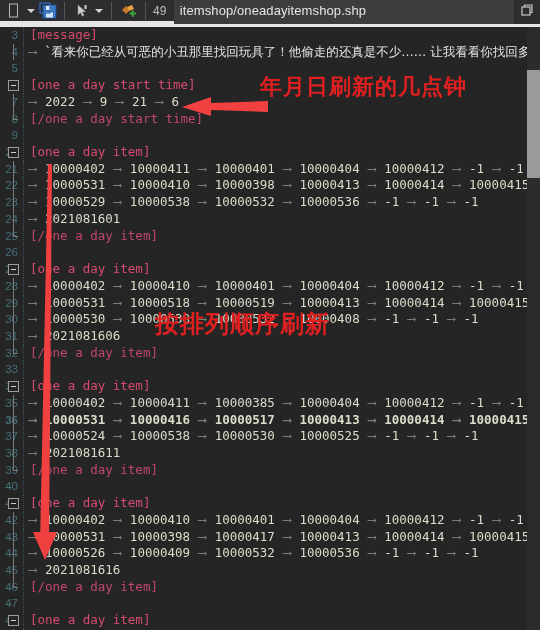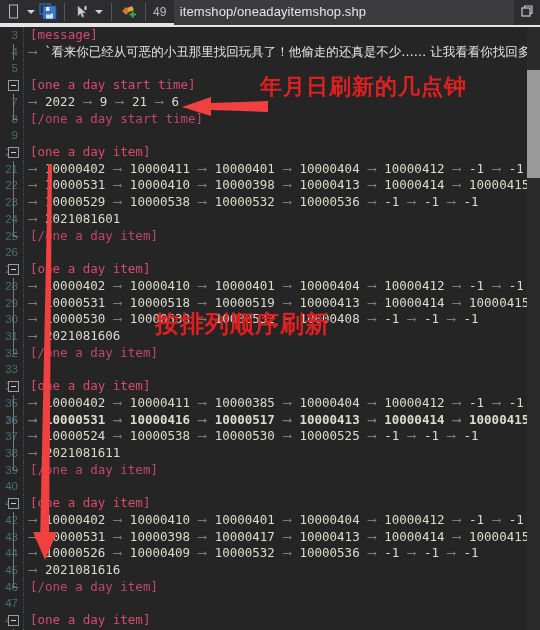--- a/index.html
+++ b/index.html
@@ -17,21 +17,21 @@
     height: 630px;
     background: #1e1e1e;
   }
 
   
   .toolbar {
     position: absolute;
     left: 0; top: 0;
     width: 540px; height: 27px;
     background: #2d2d30;
-    border-bottom: 4px solid #e5e5e5;
+    border-bottom: 6px solid #e5e5e5;
     display: flex;
     align-items: center;
   }
   .tb-group {
     display: flex;
     align-items: center;
     height: 27px;
     padding: 0 3px;
   }
   .tb-sep {

